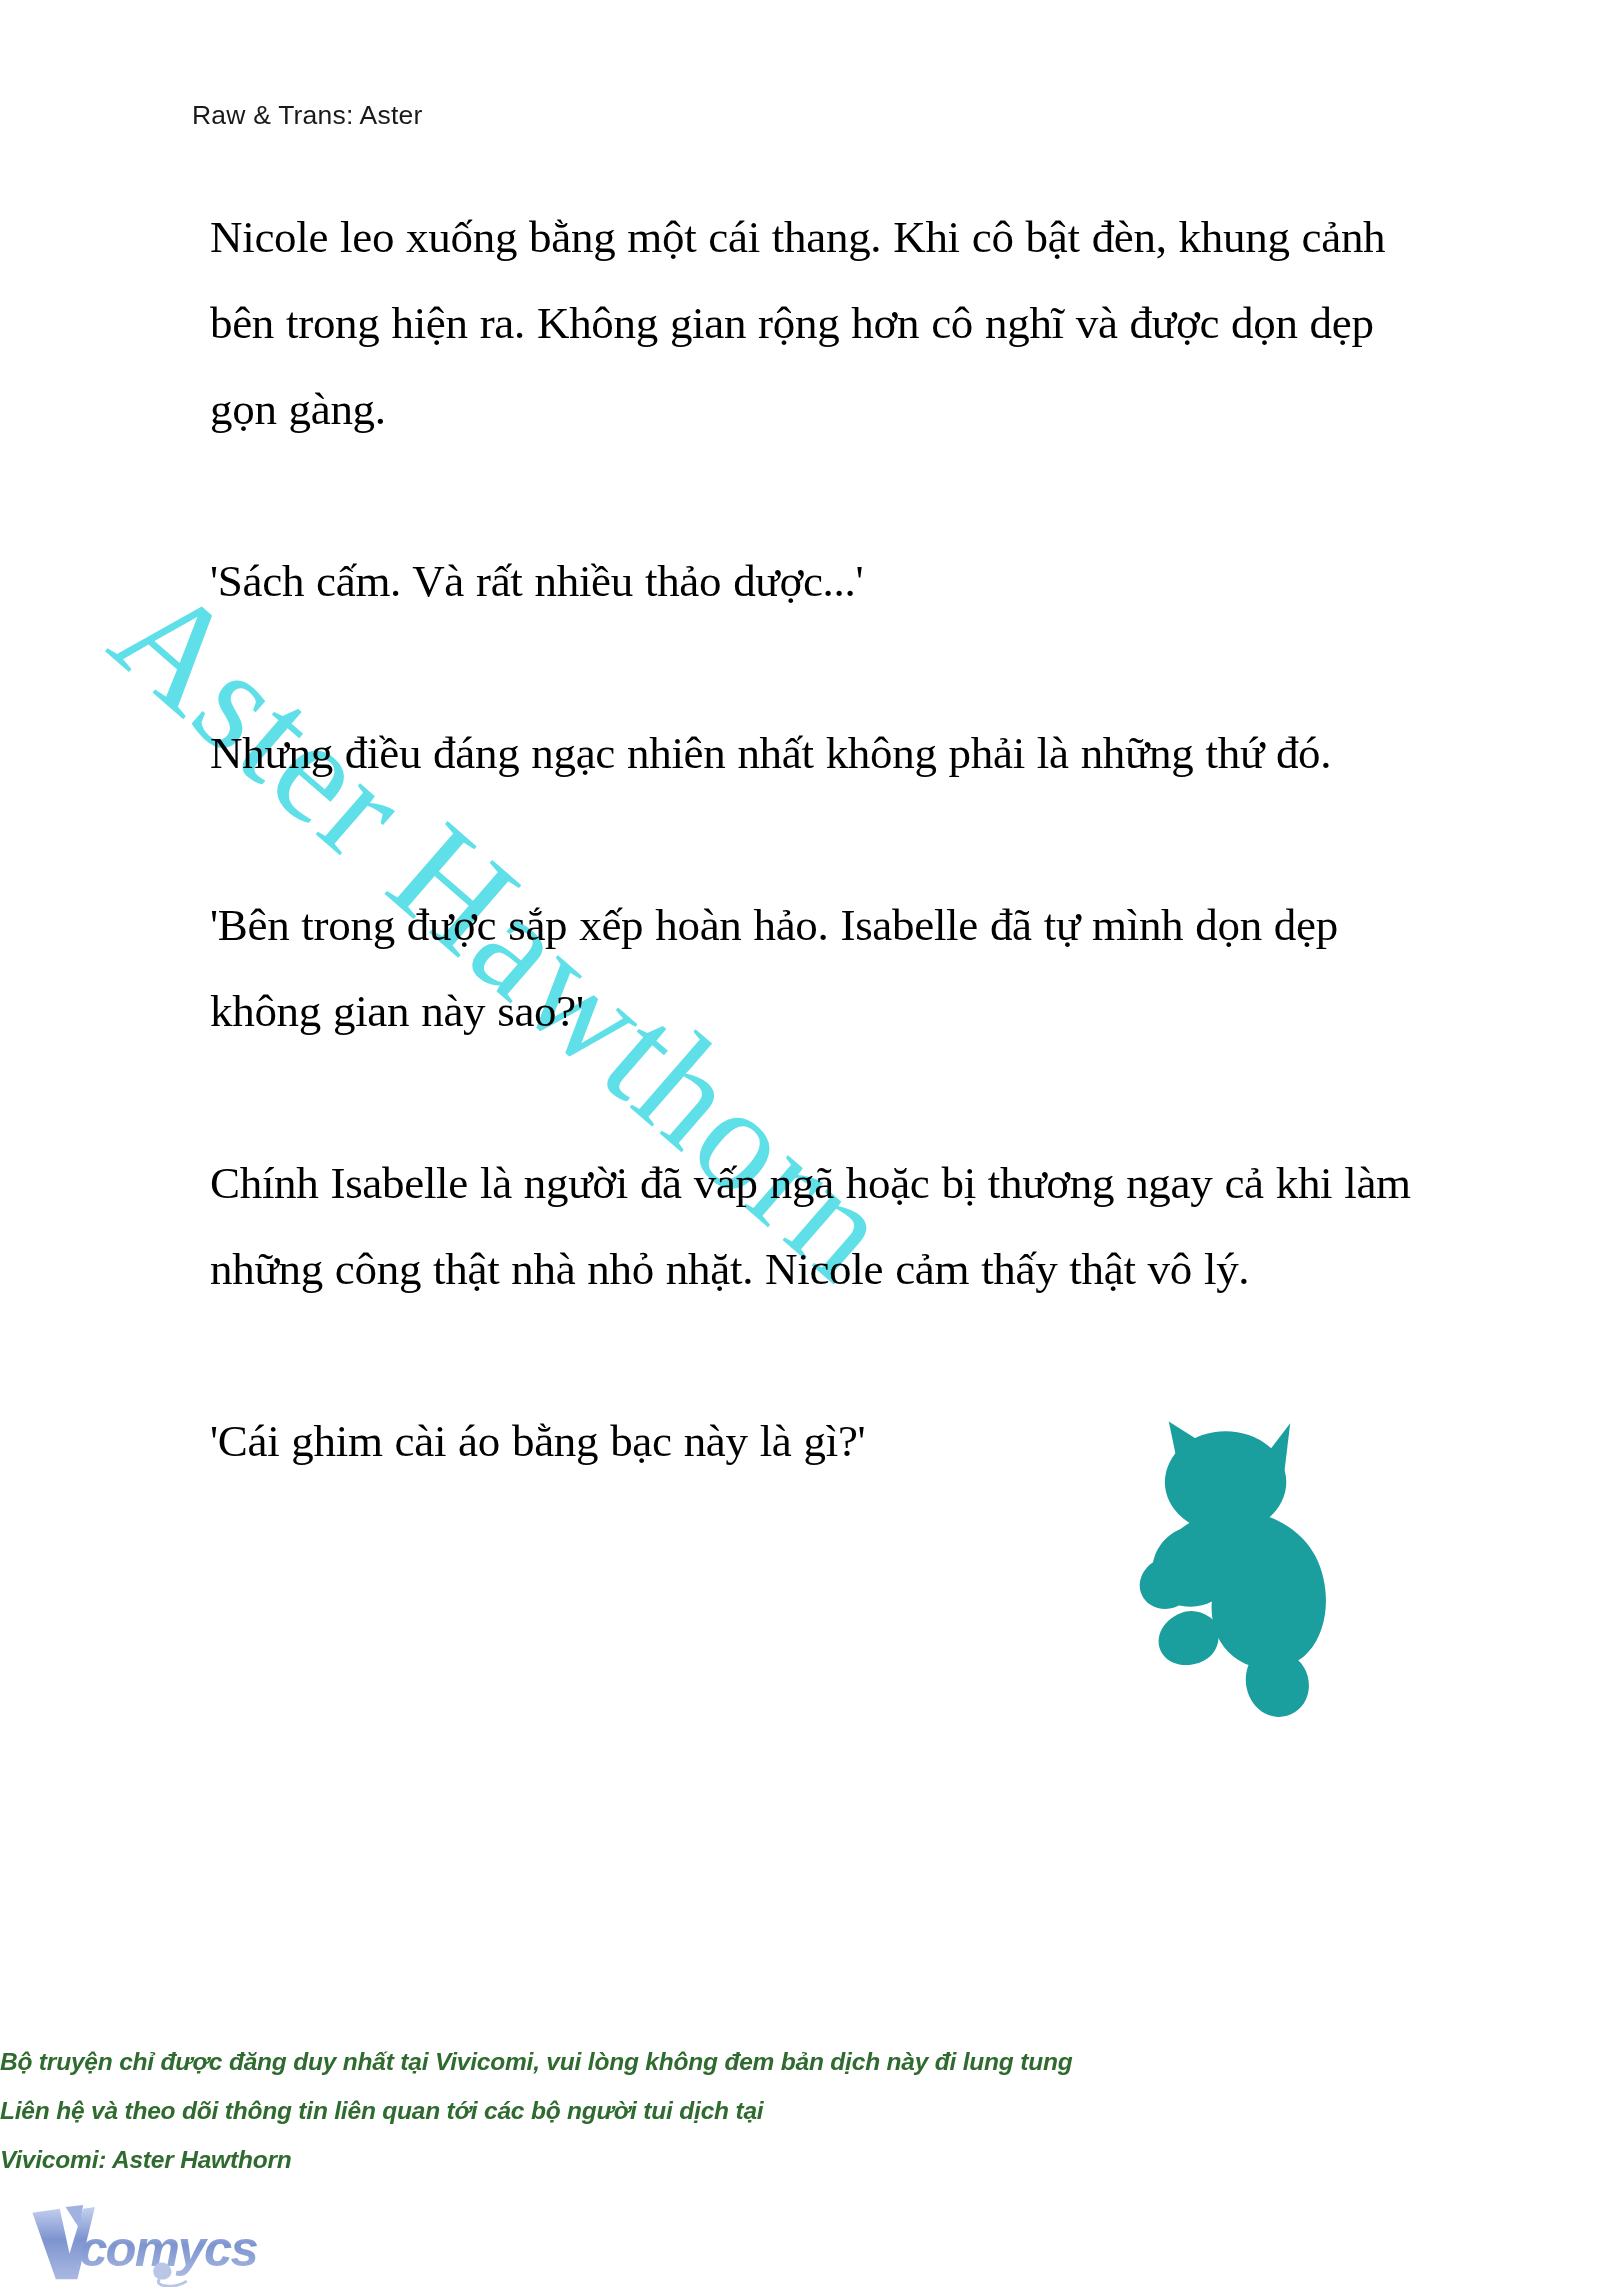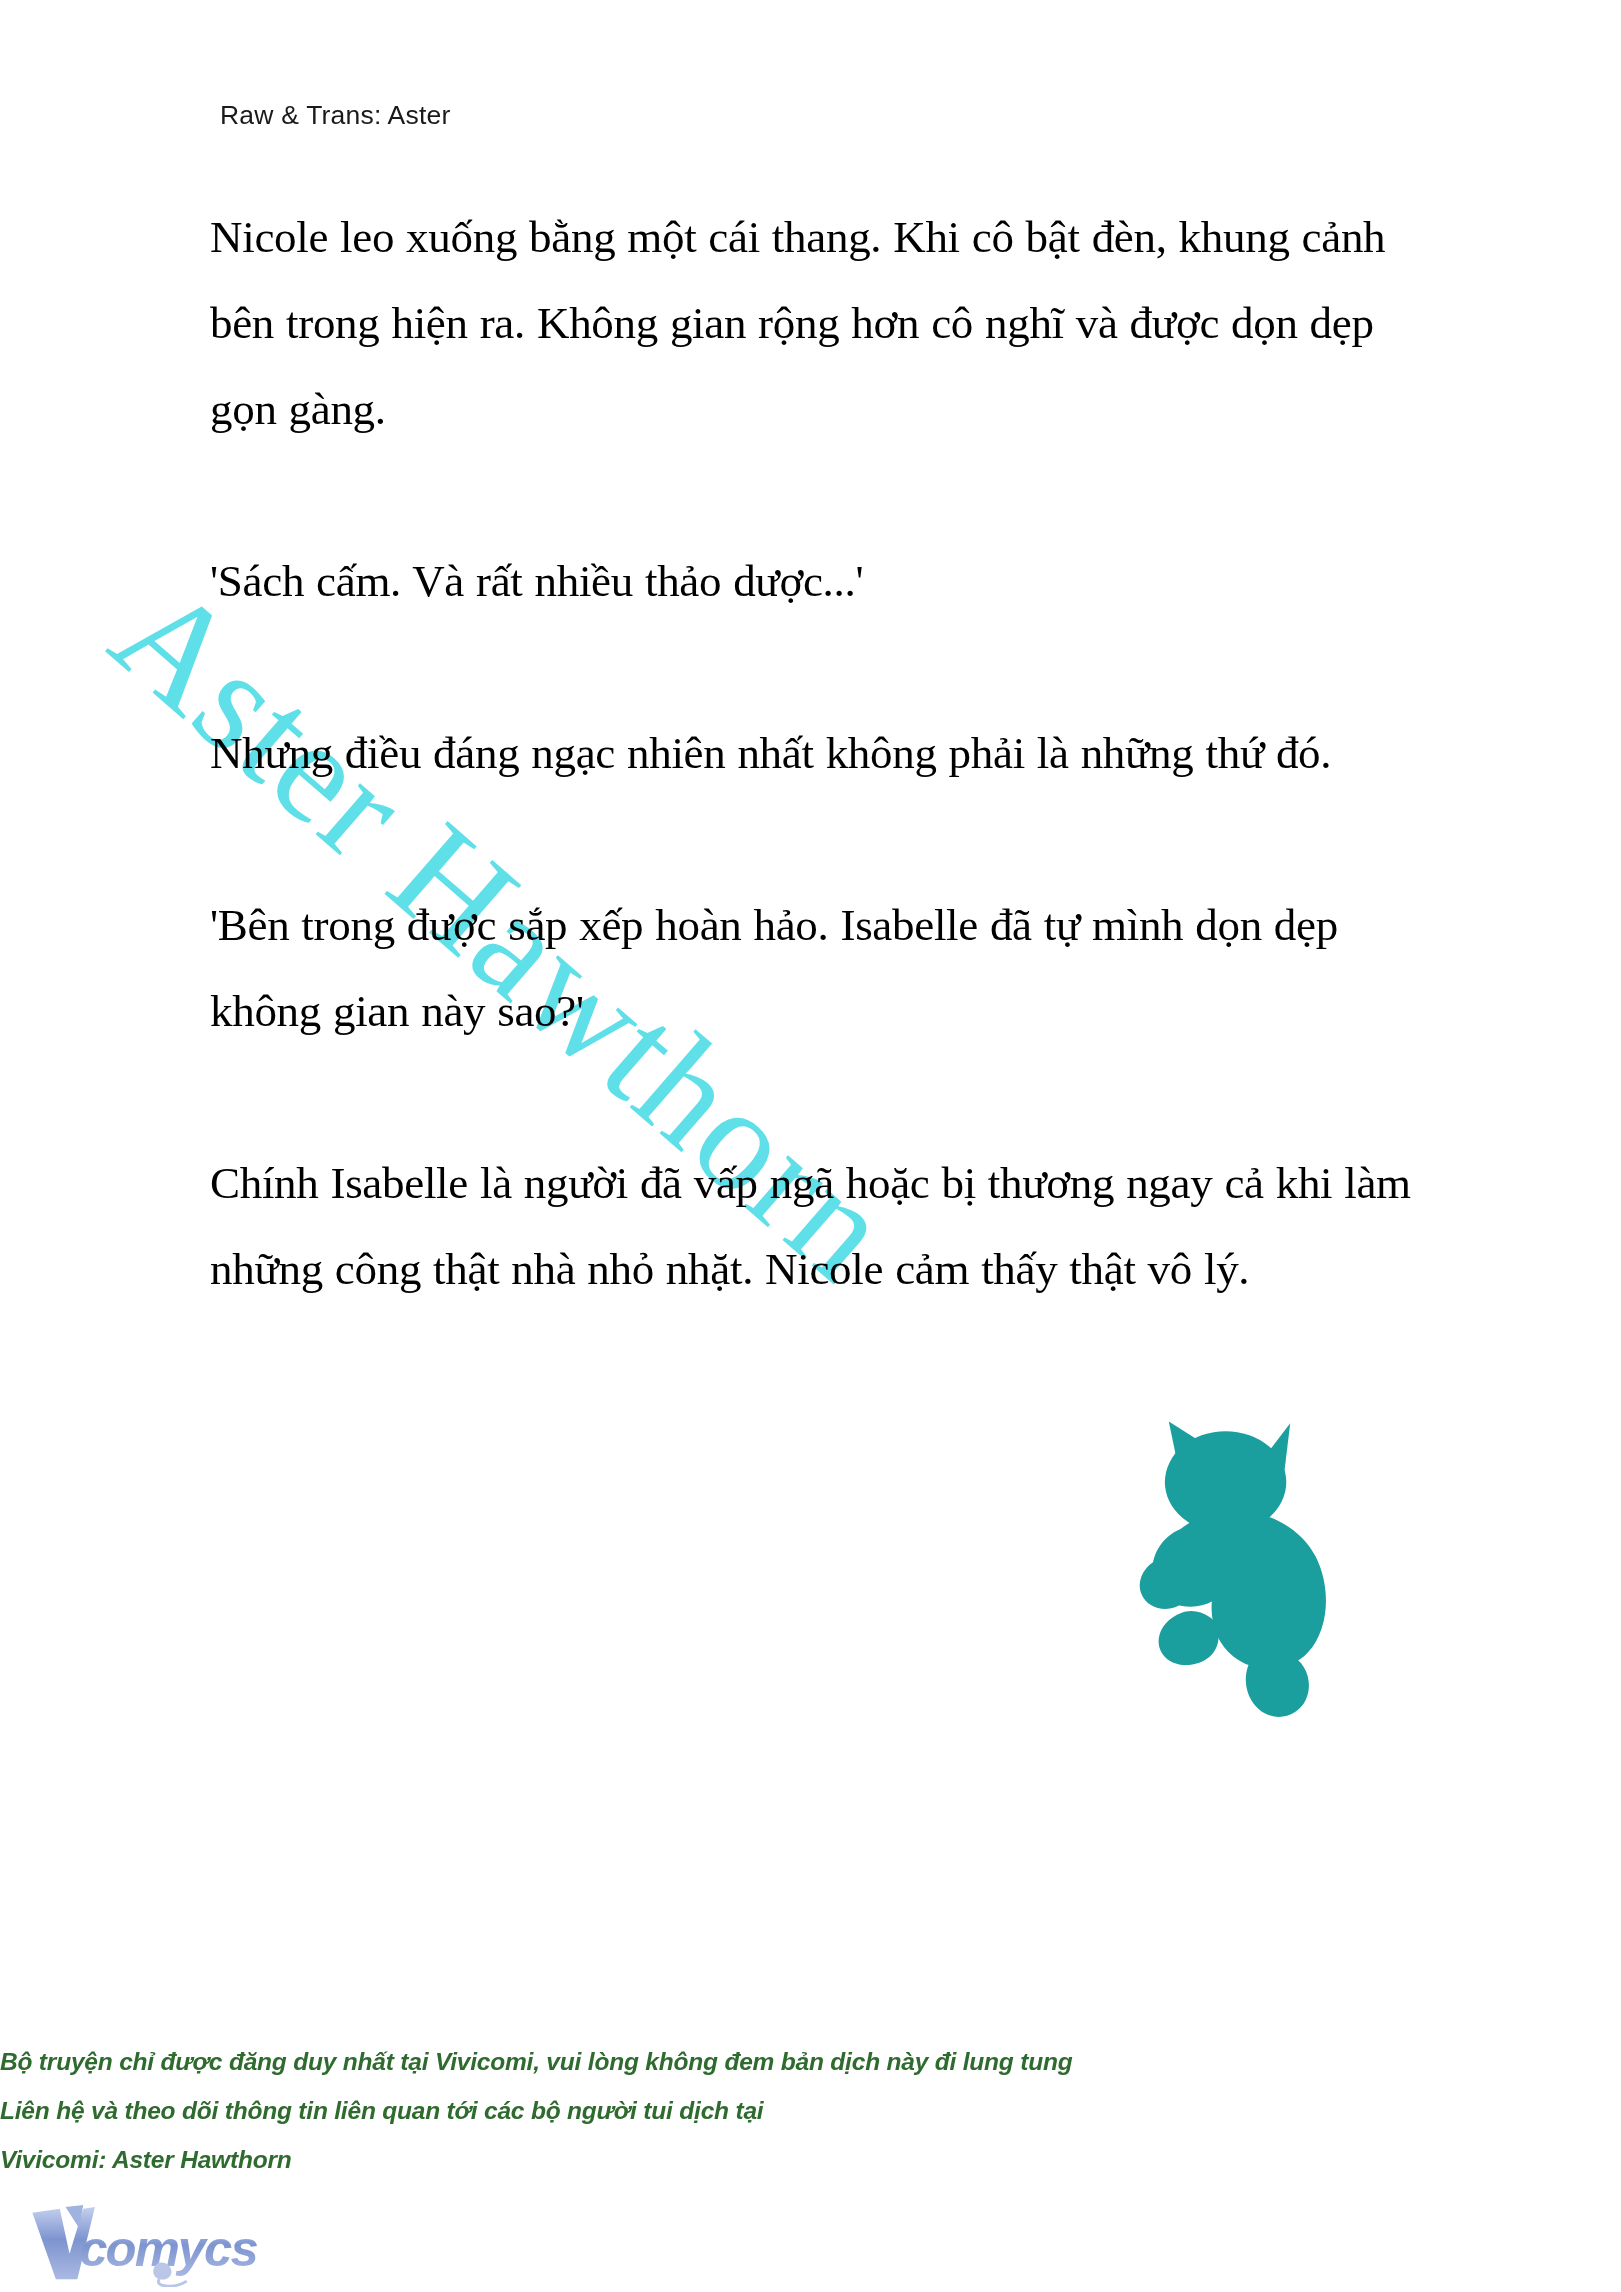--- a/index.html
+++ b/index.html
@@ -23,21 +23,20 @@
   .page-header {
     position: absolute;
     left: 192px;
     top: 100px;
     font-family: "Liberation Sans", sans-serif;
     font-size: 26.5px;
     color: #1a1a1a;
     letter-spacing: 0.2px;
     white-space: nowrap;
     z-index: 5;
-    margin-left: 28px;
   }
 
   
   .body-copy {
     position: absolute;
     left: 192px;
     top: 176px;
     width: 1264px;
     z-index: 4;
   }
@@ -158,20 +157,21 @@
       </g>
     </svg>
   </div>
 
   <div class="body-copy">
     <p class="para">Nicole leo xuống bằng một cái thang. Khi cô bật đèn, khung cảnh bên trong hiện ra. Không gian rộng hơn cô nghĩ và được dọn dẹp gọn gàng.</p>
     <p class="para">'Sách cấm. Và rất nhiều thảo dược...'</p>
     <p class="para">Nhưng điều đáng ngạc nhiên nhất không phải là những thứ đó.</p>
     <p class="para">'Bên trong được sắp xếp hoàn hảo. Isabelle đã tự mình dọn dẹp không gian này sao?'</p>
     <p class="para">Chính Isabelle là người đã vấp ngã hoặc bị thương ngay cả khi làm những công thật nhà nhỏ nhặt. Nicole cảm thấy thật vô lý.</p>
+    <p class="para">'Cái ghim cài áo bằng bạc này là gì?'</p>
   </div>
 
   <div class="footer-note">
     <div class="footer-line">Bộ truyện chỉ được đăng duy nhất tại Vivicomi, vui lòng không đem bản dịch này đi lung tung</div>
     <div class="footer-line">Liên hệ và theo dõi thông tin liên quan tới các bộ người tui dịch tại</div>
     <div class="footer-line">Vivicomi: Aster Hawthorn</div>
   </div>
 
   <div class="site-logo">
     <svg viewBox="0 0 270 86" xmlns="http://www.w3.org/2000/svg" aria-hidden="true">

